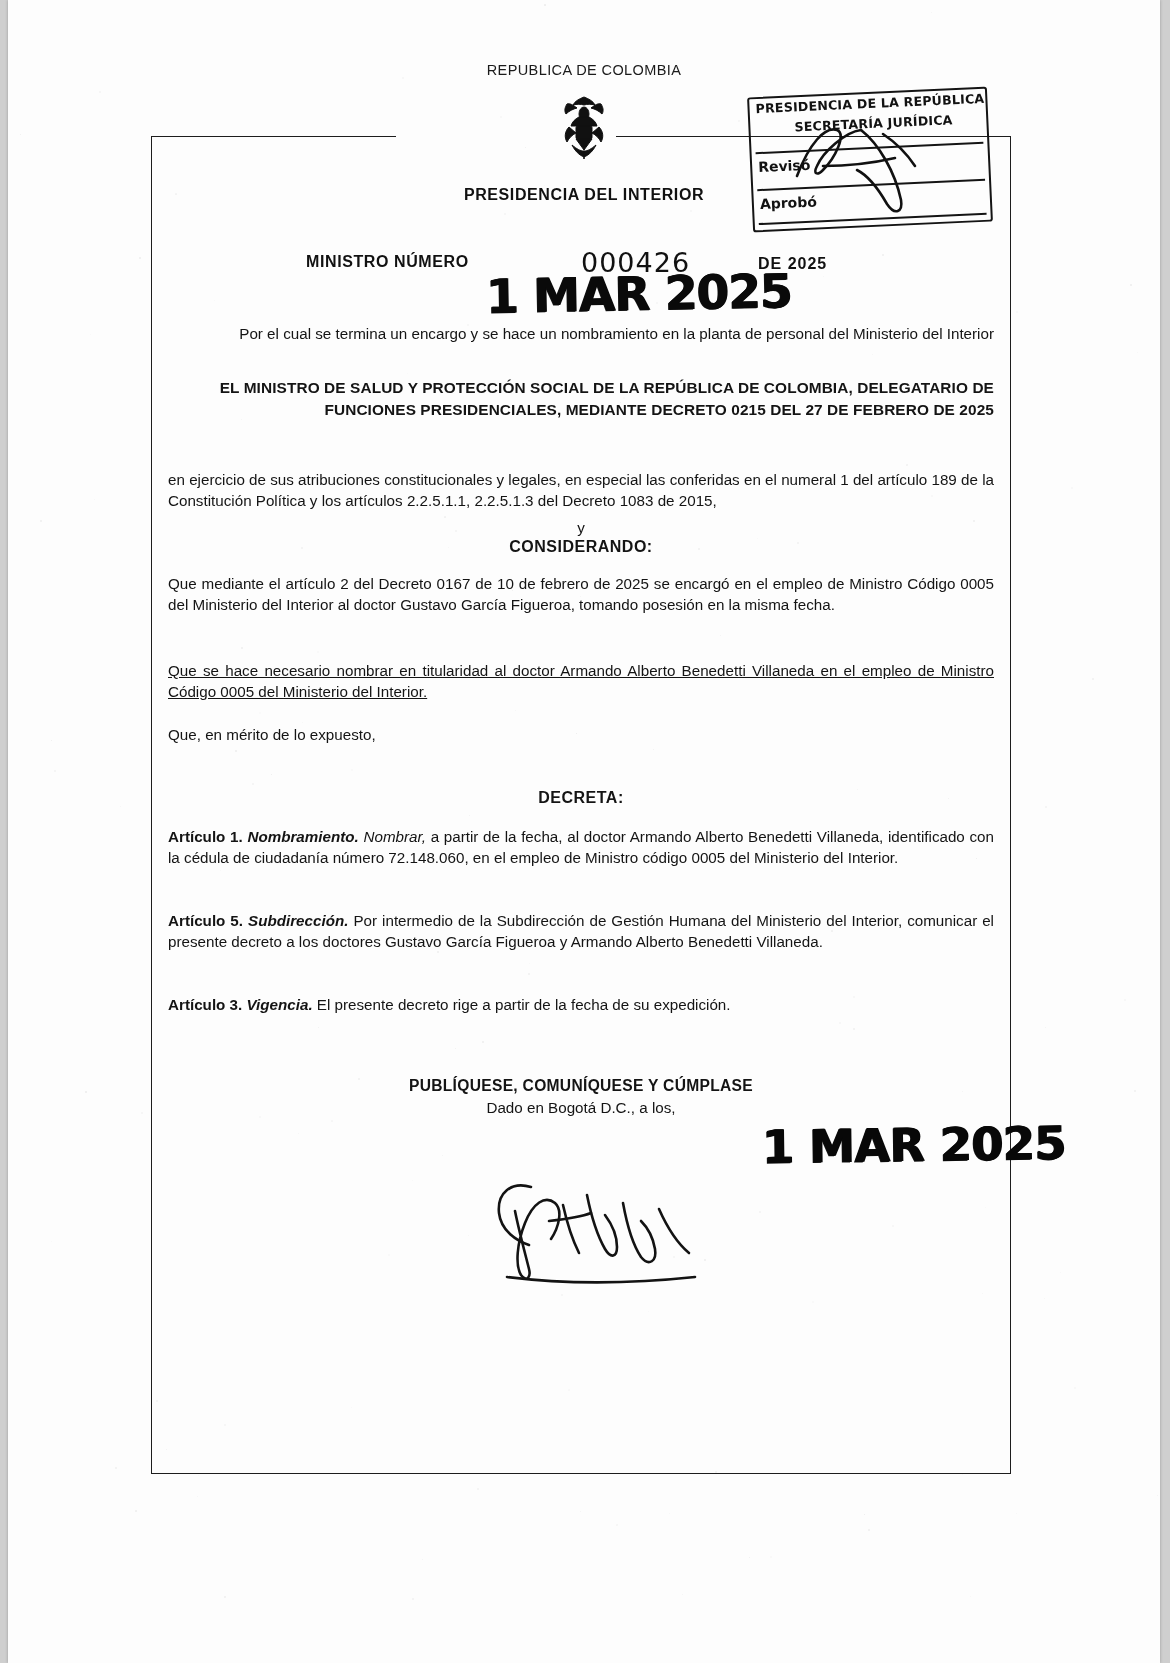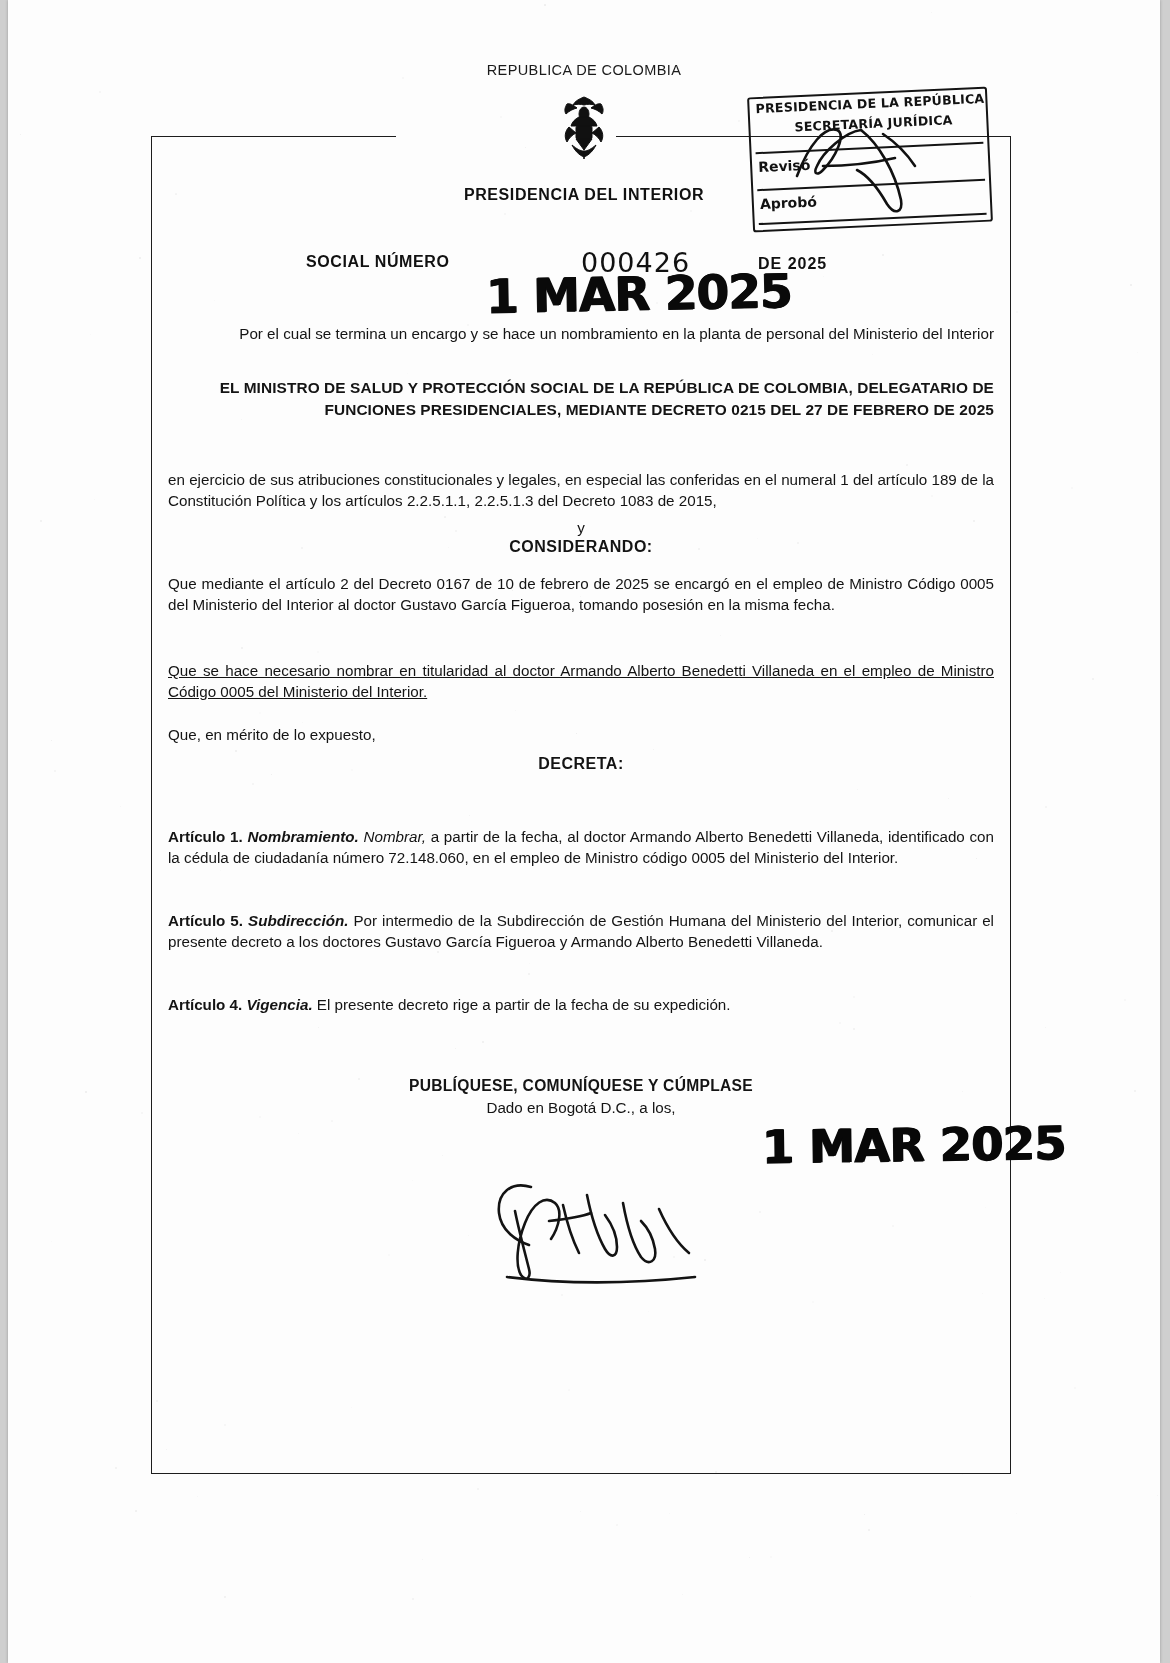--- a/index.html
+++ b/index.html
@@ -172,21 +172,21 @@
   .bi { font-weight: bold; font-style: italic; }
 
   .t-subject   { top: 324px; text-align:right; }
   .t-authority { top: 377px; text-align:right; font-weight:bold; font-size:15.4px; line-height:1.42; letter-spacing:.1px;}
   .t-powers    { top: 470px; }
   .t-y         { top: 518px; text-align:center; }
   .t-consid    { top: 536px; text-align:center; font-weight:bold; font-size:16px; letter-spacing:.5px;}
   .t-c1        { top: 574px; }
   .t-c2        { top: 661px; text-decoration: underline; }
   .t-c3        { top: 725px; }
-  .t-decreta   { top: 753px; text-align:center; font-weight:bold; font-size:16px; letter-spacing:.5px;}
+  .t-decreta   { top: 787px; text-align:center; font-weight:bold; font-size:16px; letter-spacing:.5px;}
   .t-a1        { top: 827px; }
   .t-a2        { top: 911px; }
   .t-a3        { top: 995px; }
   .t-publ      { top: 1075px; text-align:center; font-weight:bold; font-size:15.6px; letter-spacing:.3px;}
   .t-dado      { top: 1098px; text-align:center; }
 
   
   .date-stamp-bottom {
     position: absolute;
     left: 754px; top: 1118px;
@@ -404,21 +404,21 @@
   <svg class="stamp-sign" viewBox="0 0 190 120">
     <g fill="none" stroke="#111" stroke-width="2.6" stroke-linecap="round">
       <path d="M14 68 C26 36 42 18 54 22 C64 26 52 50 40 62 C34 68 30 66 34 58 C40 44 62 24 78 22"></path>
       <path d="M40 58 C58 58 86 56 112 50"></path>
       <path d="M78 22 C96 36 112 64 118 92 C120 104 112 108 104 96 C96 82 86 68 74 62"></path>
       <path d="M100 26 C112 34 124 46 132 58"></path>
     </g>
   </svg>
 
   <div class="decreto-row">
-    <span class="decreto-label">SOCIAL NÚMERO</span>
+    <span class="decreto-label">MINISTRO NÚMERO</span>
     <span class="decreto-number">000426</span>
     <span class="decreto-de">DE  2025</span>
   </div>
 
   <div class="date-stamp-top">1 MAR 2025</div>
 
   <div class="body-text t-subject">Por el cual se termina un encargo y se hace un nombramiento en la planta de personal del Ministerio del Interior</div>
 
   <div class="body-text t-authority">EL MINISTRO DE SALUD Y PROTECCIÓN SOCIAL DE LA REPÚBLICA DE COLOMBIA, DELEGATARIO DE FUNCIONES PRESIDENCIALES, MEDIANTE DECRETO 0215 DEL 27 DE FEBRERO DE 2025</div>
 
@@ -436,21 +436,21 @@
 
   <div class="body-text t-a1">
     <span class="b">Artículo 1</span><span class="b">. </span><span class="bi">Nombramiento.</span><span> </span><span class="i">Nombrar,</span><span> a partir de la fecha, al doctor Armando Alberto Benedetti Villaneda, identificado con la cédula de ciudadanía número 72.148.060, en el empleo de Ministro código 0005 del Ministerio del Interior.</span>
   </div>
 
   <div class="body-text t-a2">
     <span class="b">Artículo 5</span><span class="b">. </span><span class="bi">Subdirección.</span><span> Por intermedio de la Subdirección de Gestión Humana del Ministerio del Interior, comunicar el presente decreto a los doctores Gustavo García Figueroa y Armando Alberto Benedetti Villaneda.</span>
   </div>
 
   <div class="body-text t-a3">
-    <span class="b">Artículo 4</span><span class="b">. </span><span class="bi">Vigencia.</span><span> El presente decreto rige a partir de la fecha de su expedición.</span>
+    <span class="b">Artículo 3</span><span class="b">. </span><span class="bi">Vigencia.</span><span> El presente decreto rige a partir de la fecha de su expedición.</span>
   </div>
 
   <div class="body-text t-dado">Dado en Bogotá D.C., a los,</div>
   <div class="body-text t-publ">PUBLÍQUESE, COMUNÍQUESE Y CÚMPLASE</div>
 
   <div class="date-stamp-bottom">1 MAR 2025</div>
 
   <svg class="signature" viewBox="0 0 300 145">
     <g fill="none" stroke="#131313" stroke-width="2.6" stroke-linecap="round" stroke-linejoin="round">
       <path d="M68 22 C48 16 34 28 36 48 C38 66 54 76 66 80"></path>

